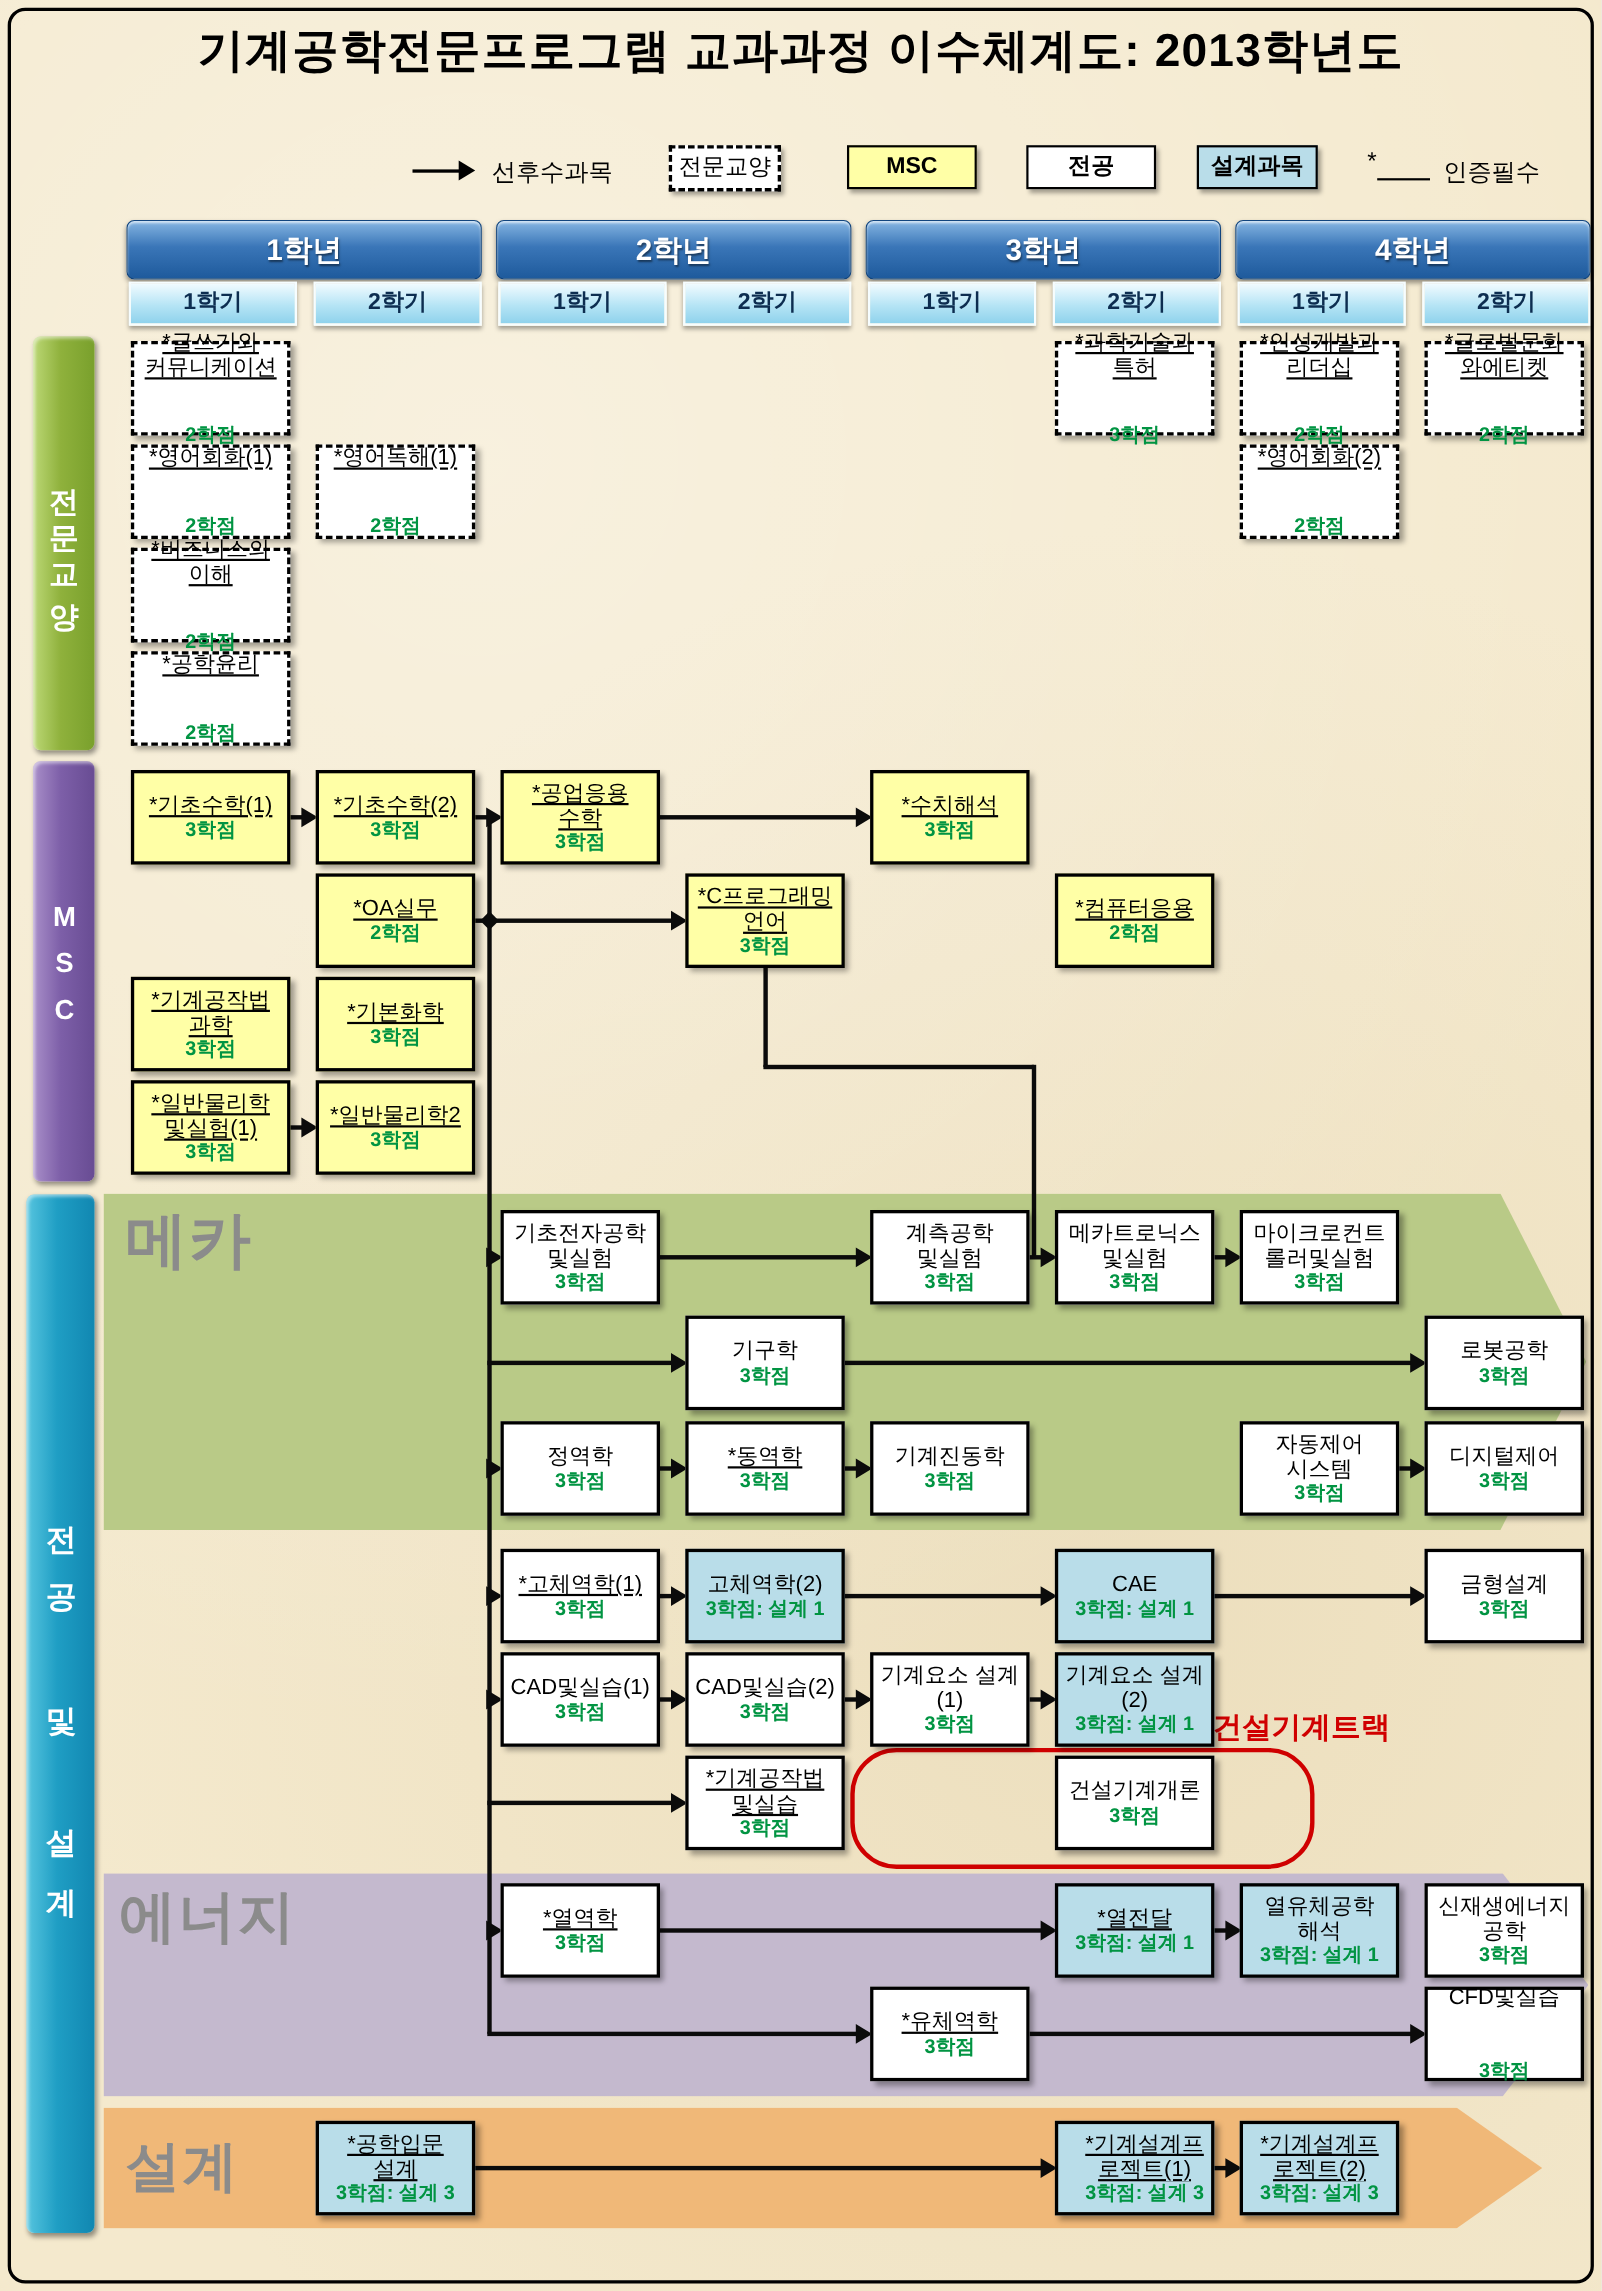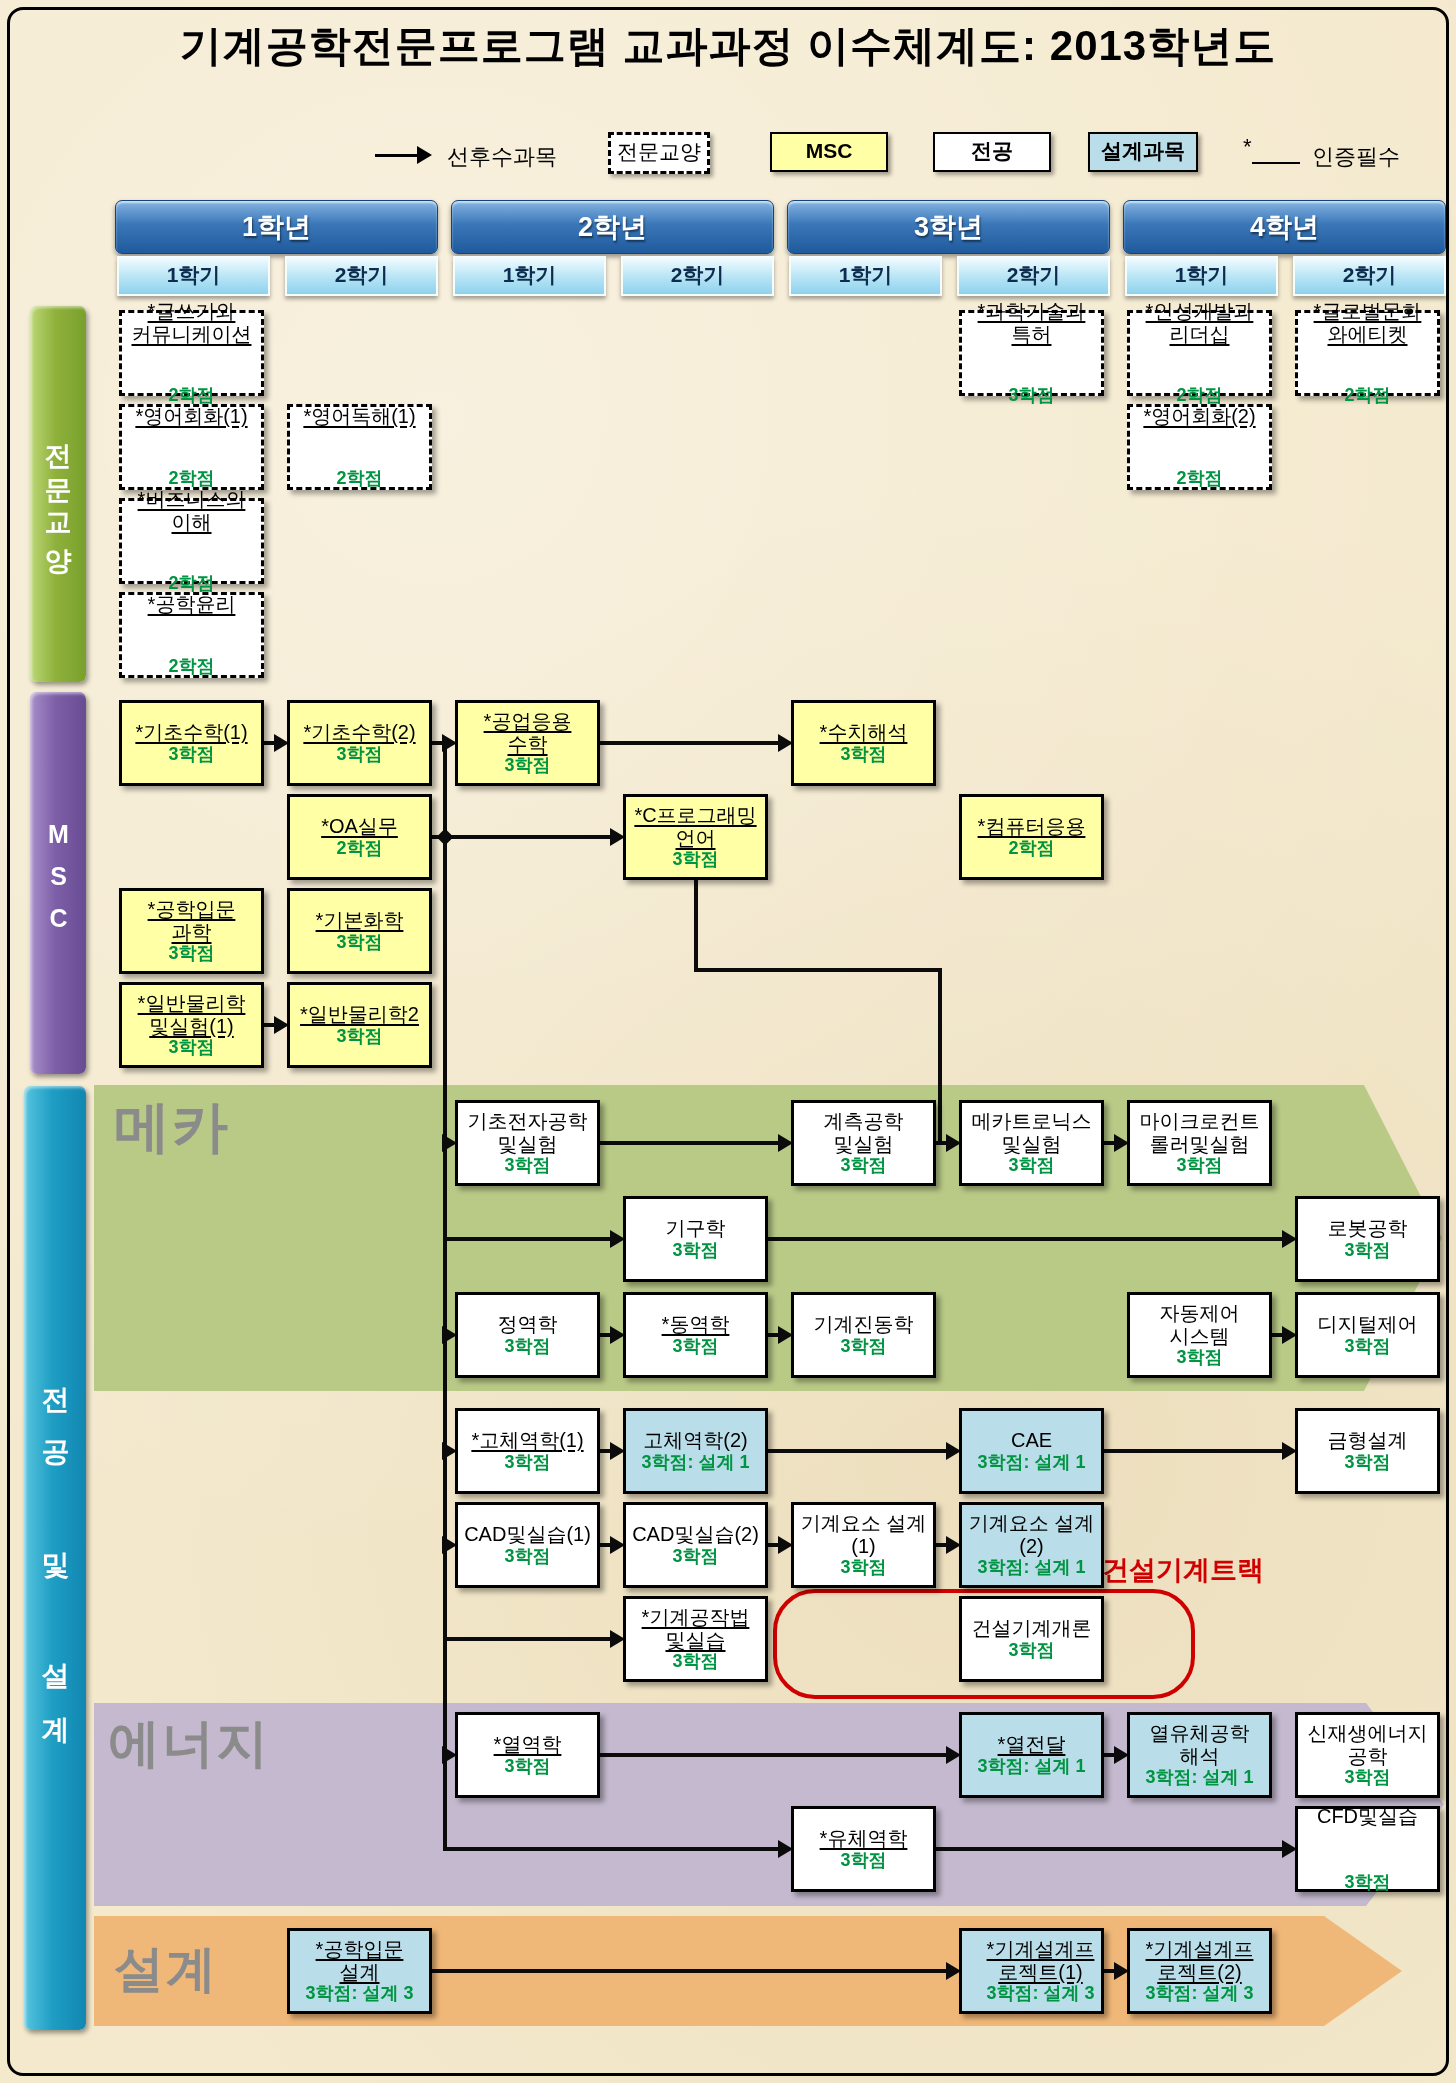--- a/index.html
+++ b/index.html
@@ -239,21 +239,21 @@
       </div>
       <div class="course msc" style="left: 623px; top: 794px;">
         <span class="name starred">*C프로그래밍 언어</span>
         <span class="credit">3학점</span>
       </div>
       <div class="course msc" style="left: 959px; top: 794px;">
         <span class="name starred">*컴퓨터응용</span>
         <span class="credit">2학점</span>
       </div>
       <div class="course msc" style="left: 119px; top: 888px;">
-        <span class="name starred">*공학입문 과학</span>
+        <span class="name starred">*기계공작법 과학</span>
         <span class="credit">3학점</span>
       </div>
       <div class="course msc" style="left: 287px; top: 888px;">
         <span class="name starred">*기본화학</span>
         <span class="credit">3학점</span>
       </div>
       <div class="course msc" style="left: 119px; top: 982px;">
         <span class="name starred">*일반물리학 및실험(1)</span>
         <span class="credit">3학점</span>
       </div>

